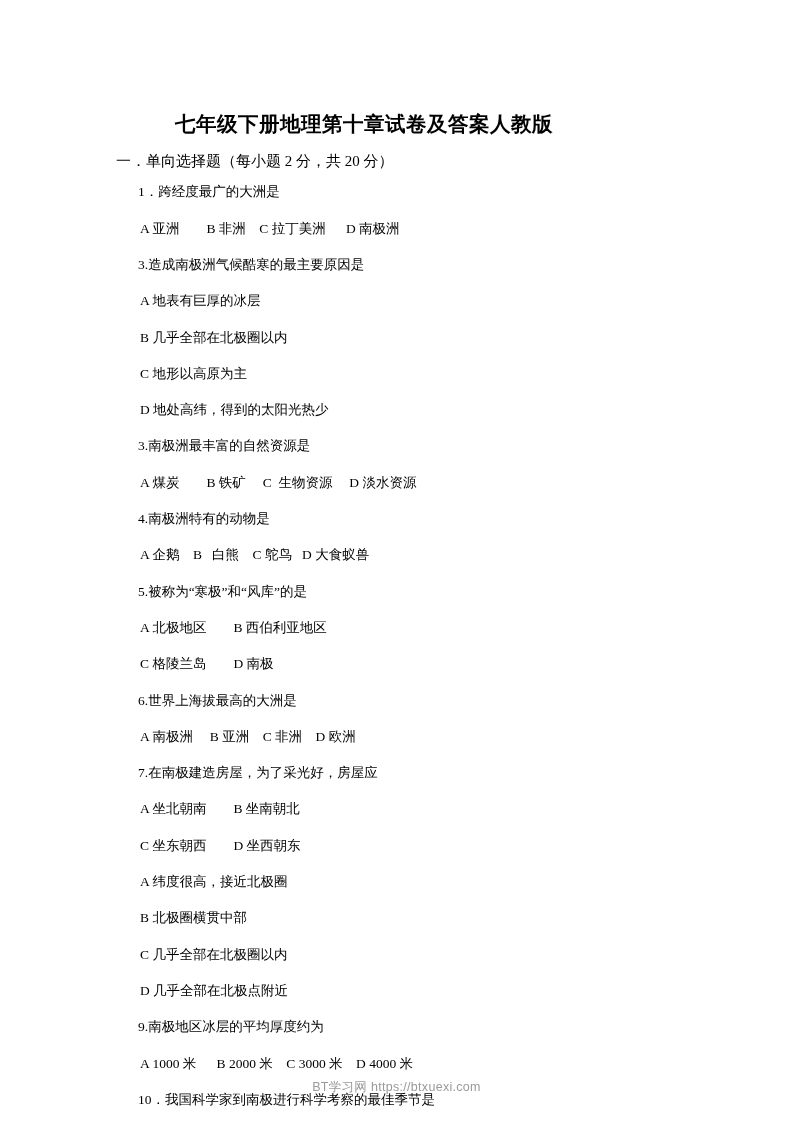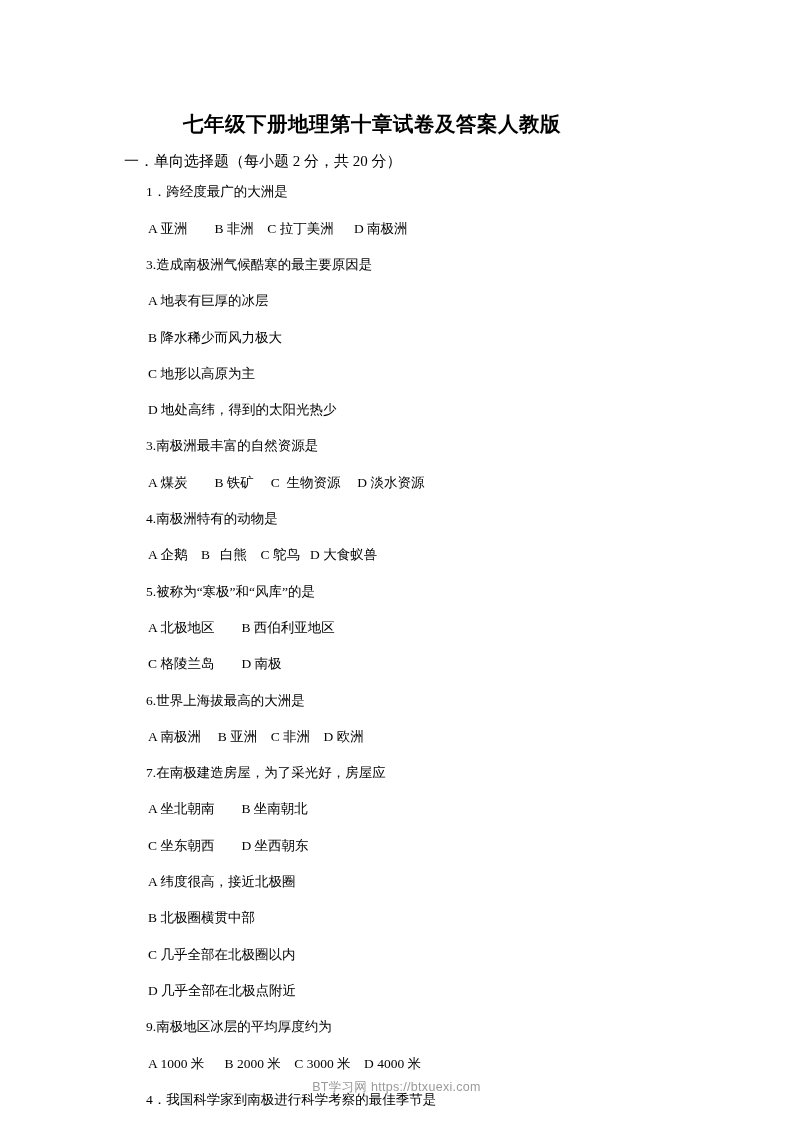--- a/index.html
+++ b/index.html
@@ -10,21 +10,21 @@
   body {
     width: 793px;
     height: 1122px;
     position: relative;
     font-family: "Liberation Serif", serif;
     color: #000000;
     overflow: hidden;
   }
   .page {
     position: absolute;
-    left: 8px; top: 0;
+    left: 0; top: 0;
     width: 752px;
     height: 1122px;
     box-sizing: border-box;
     padding: 96px 116px 0 92px;
   }
   .doc-title {
     text-align: center;
     font-size: 20.5px;
     font-weight: bold;
     letter-spacing: 0.5px;
@@ -68,37 +68,37 @@
 <body>
 
 <div class="page">
   <h1 class="doc-title">七年级下册地理第十章试卷及答案人教版</h1>
   <div class="section-heading">一．单向选择题（每小题 2 分，共 20 分）</div>
 
   <div class="q-line stem">1．跨经度最广的大洲是</div>
   <div class="q-line opts">A 亚洲        B 非洲    C 拉丁美洲      D 南极洲</div>
   <div class="q-line stem">3.造成南极洲气候酷寒的最主要原因是</div>
   <div class="q-line opts">A 地表有巨厚的冰层</div>
-  <div class="q-line opts">B 降水稀少而风力极大</div>
+  <div class="q-line opts">B 几乎全部在北极圈以内</div>
   <div class="q-line opts">C 地形以高原为主</div>
   <div class="q-line opts">D 地处高纬，得到的太阳光热少</div>
   <div class="q-line stem">3.南极洲最丰富的自然资源是</div>
   <div class="q-line opts">A 煤炭        B 铁矿     C  生物资源     D 淡水资源</div>
   <div class="q-line stem">4.南极洲特有的动物是</div>
   <div class="q-line opts">A 企鹅    B   白熊    C 鸵鸟   D 大食蚁兽</div>
   <div class="q-line stem">5.被称为“寒极”和“风库”的是</div>
   <div class="q-line opts">A 北极地区        B 西伯利亚地区</div>
   <div class="q-line opts">C 格陵兰岛        D 南极</div>
   <div class="q-line stem">6.世界上海拔最高的大洲是</div>
   <div class="q-line opts">A 南极洲     B 亚洲    C 非洲    D 欧洲</div>
   <div class="q-line stem">7.在南极建造房屋，为了采光好，房屋应</div>
   <div class="q-line opts">A 坐北朝南        B 坐南朝北</div>
   <div class="q-line opts">C 坐东朝西        D 坐西朝东</div>
   <div class="q-line opts">A 纬度很高，接近北极圈</div>
   <div class="q-line opts">B 北极圈横贯中部</div>
   <div class="q-line opts">C 几乎全部在北极圈以内</div>
   <div class="q-line opts">D 几乎全部在北极点附近</div>
   <div class="q-line stem">9.南极地区冰层的平均厚度约为</div>
   <div class="q-line opts">A 1000 米      B 2000 米    C 3000 米    D 4000 米</div>
-  <div class="q-line stem">4．我国科学家到南极进行科学考察的最佳季节是</div>
+  <div class="q-line stem">10．我国科学家到南极进行科学考察的最佳季节是</div>
 </div>
 
 <div class="footer">BT学习网 https://btxuexi.com</div>
 
 </body></html>

